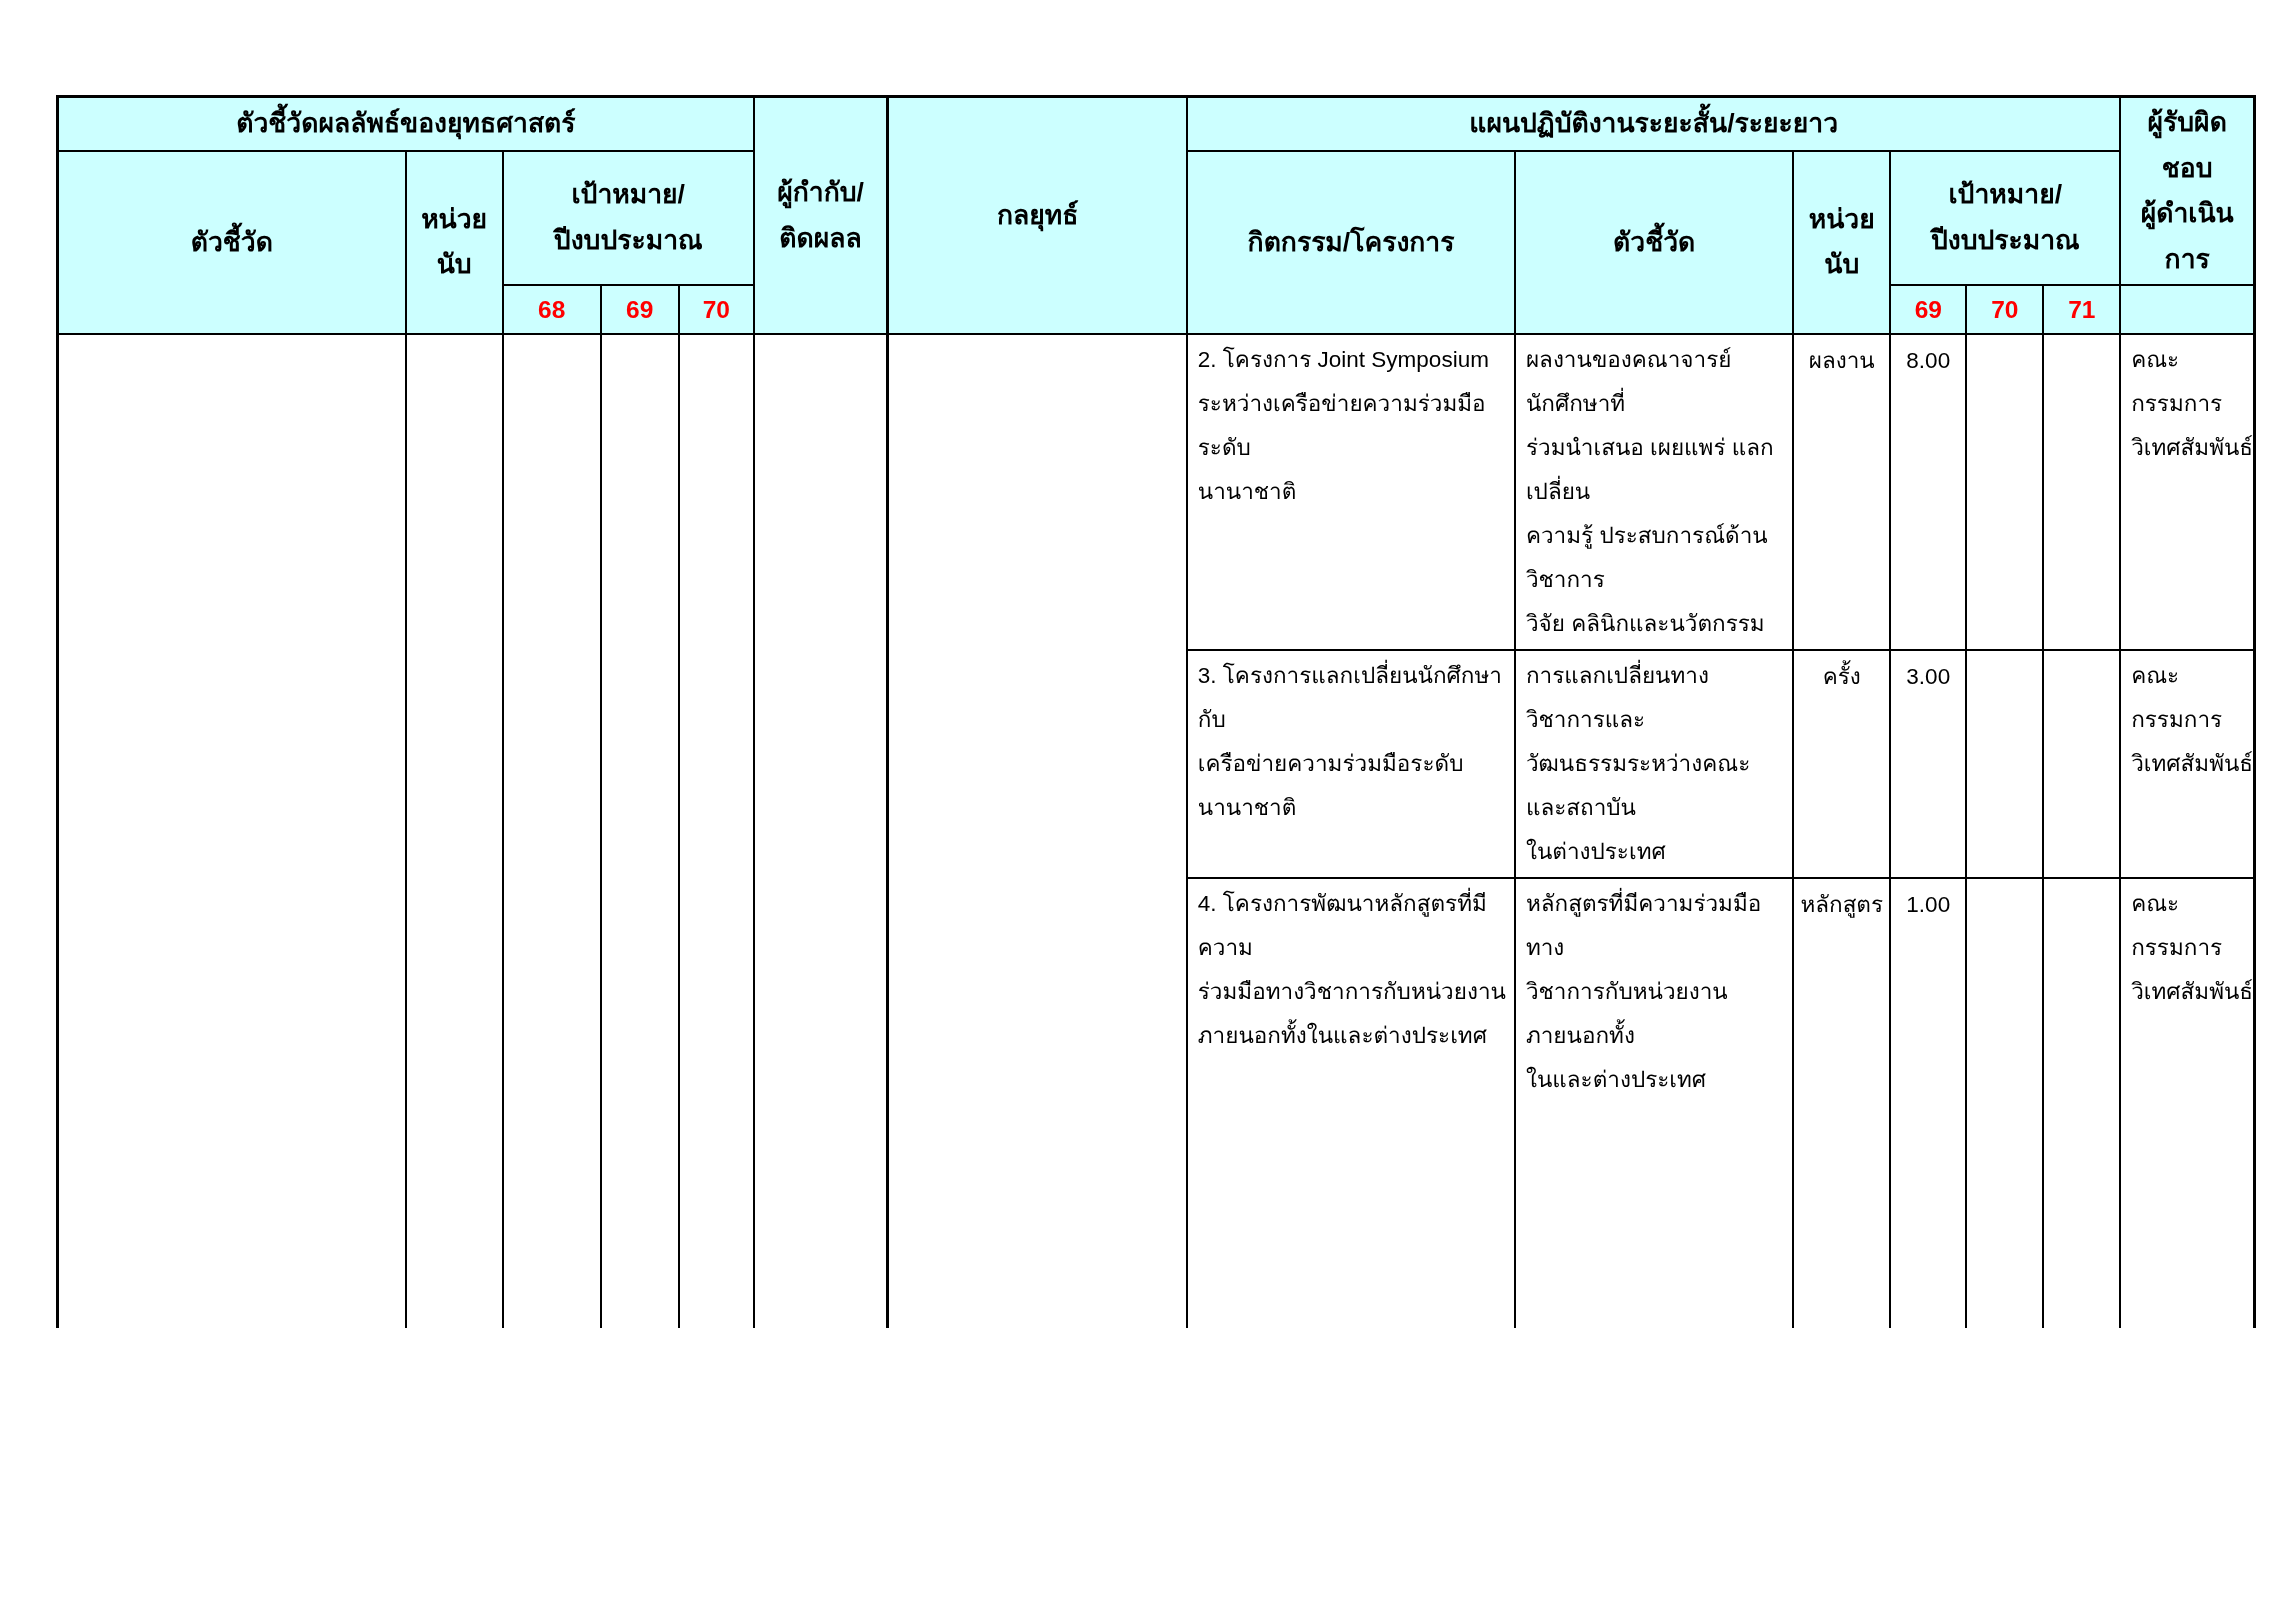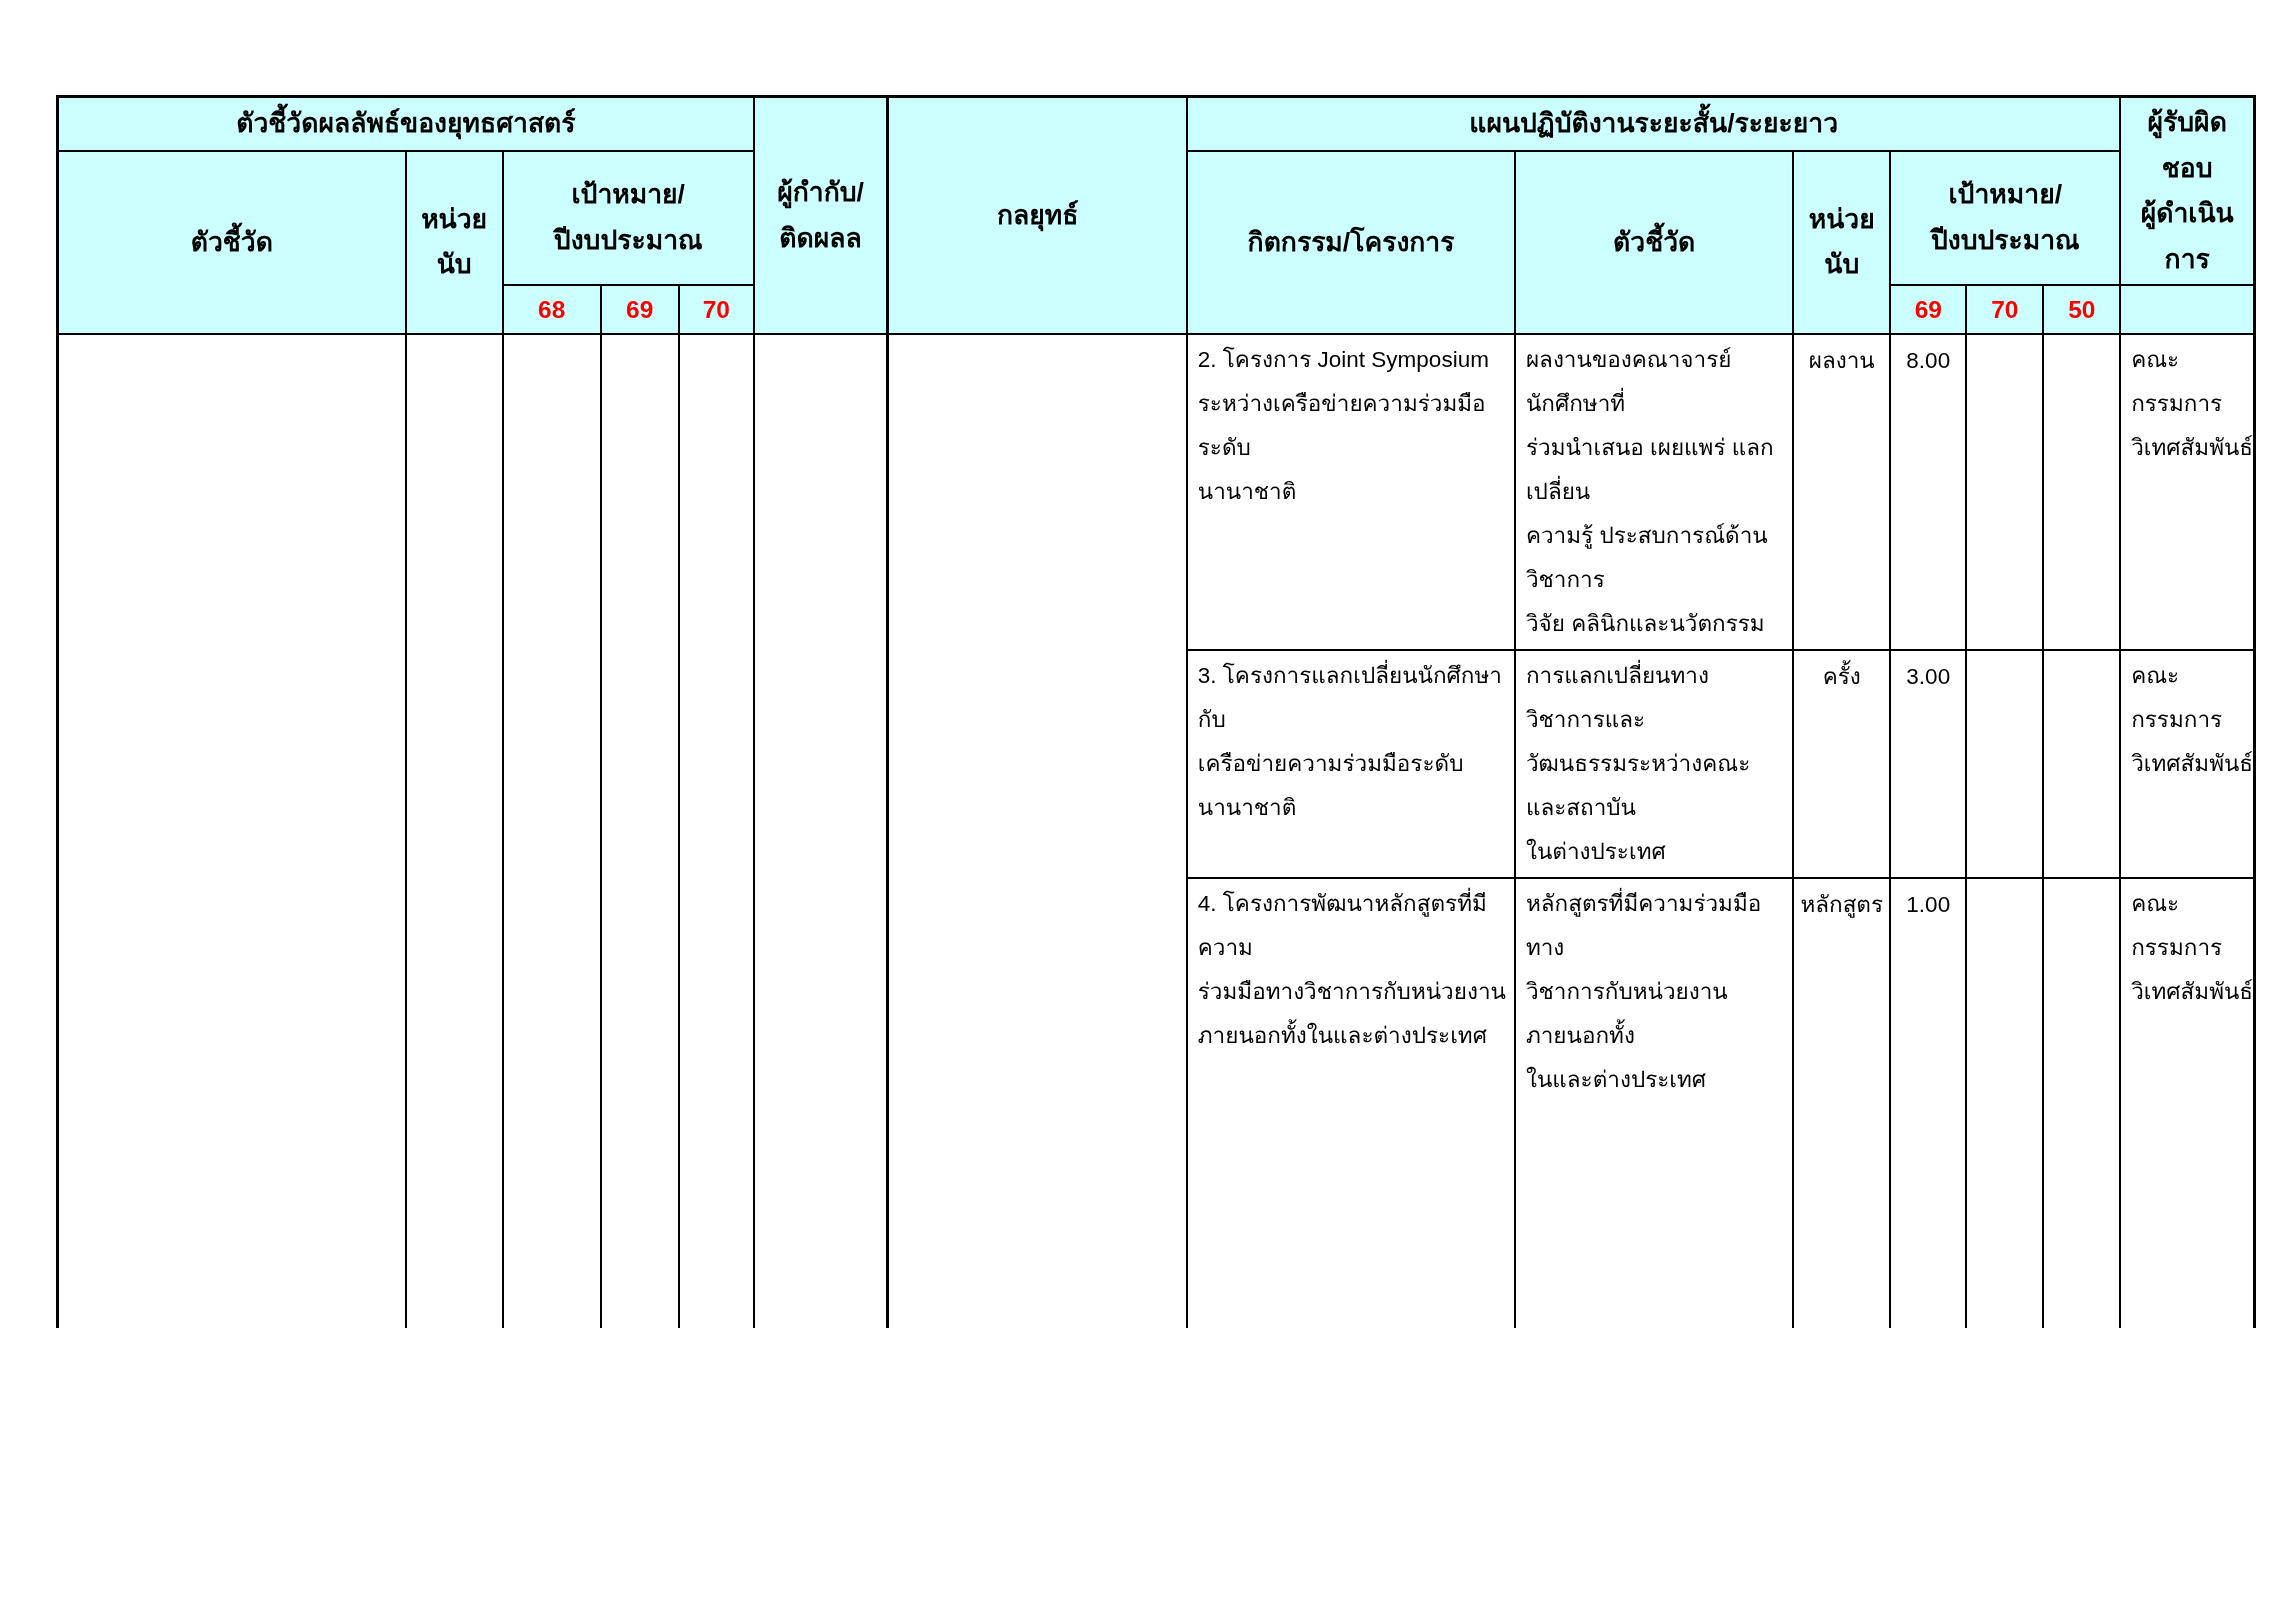--- a/index.html
+++ b/index.html
@@ -91,21 +91,21 @@
 นับ</td>
         <td class="hc" colspan="3">เป้าหมาย/ปีงบประมาณ</td>
       </tr>
 
       <tr class="h3">
         <td class="hc yr">68</td>
         <td class="hc yr">69</td>
         <td class="hc yr">70</td>
         <td class="hc yr">69</td>
         <td class="hc yr">70</td>
-        <td class="hc yr">50</td>
+        <td class="hc yr">71</td>
         <td class="hc"></td>
       </tr>
 
       <tr class="r1">
         <td class="bc" rowspan="3"></td>
         <td class="bc" rowspan="3"></td>
         <td class="bc" rowspan="3"></td>
         <td class="bc" rowspan="3"></td>
         <td class="bc" rowspan="3"></td>
         <td class="bc" rowspan="3"></td>

